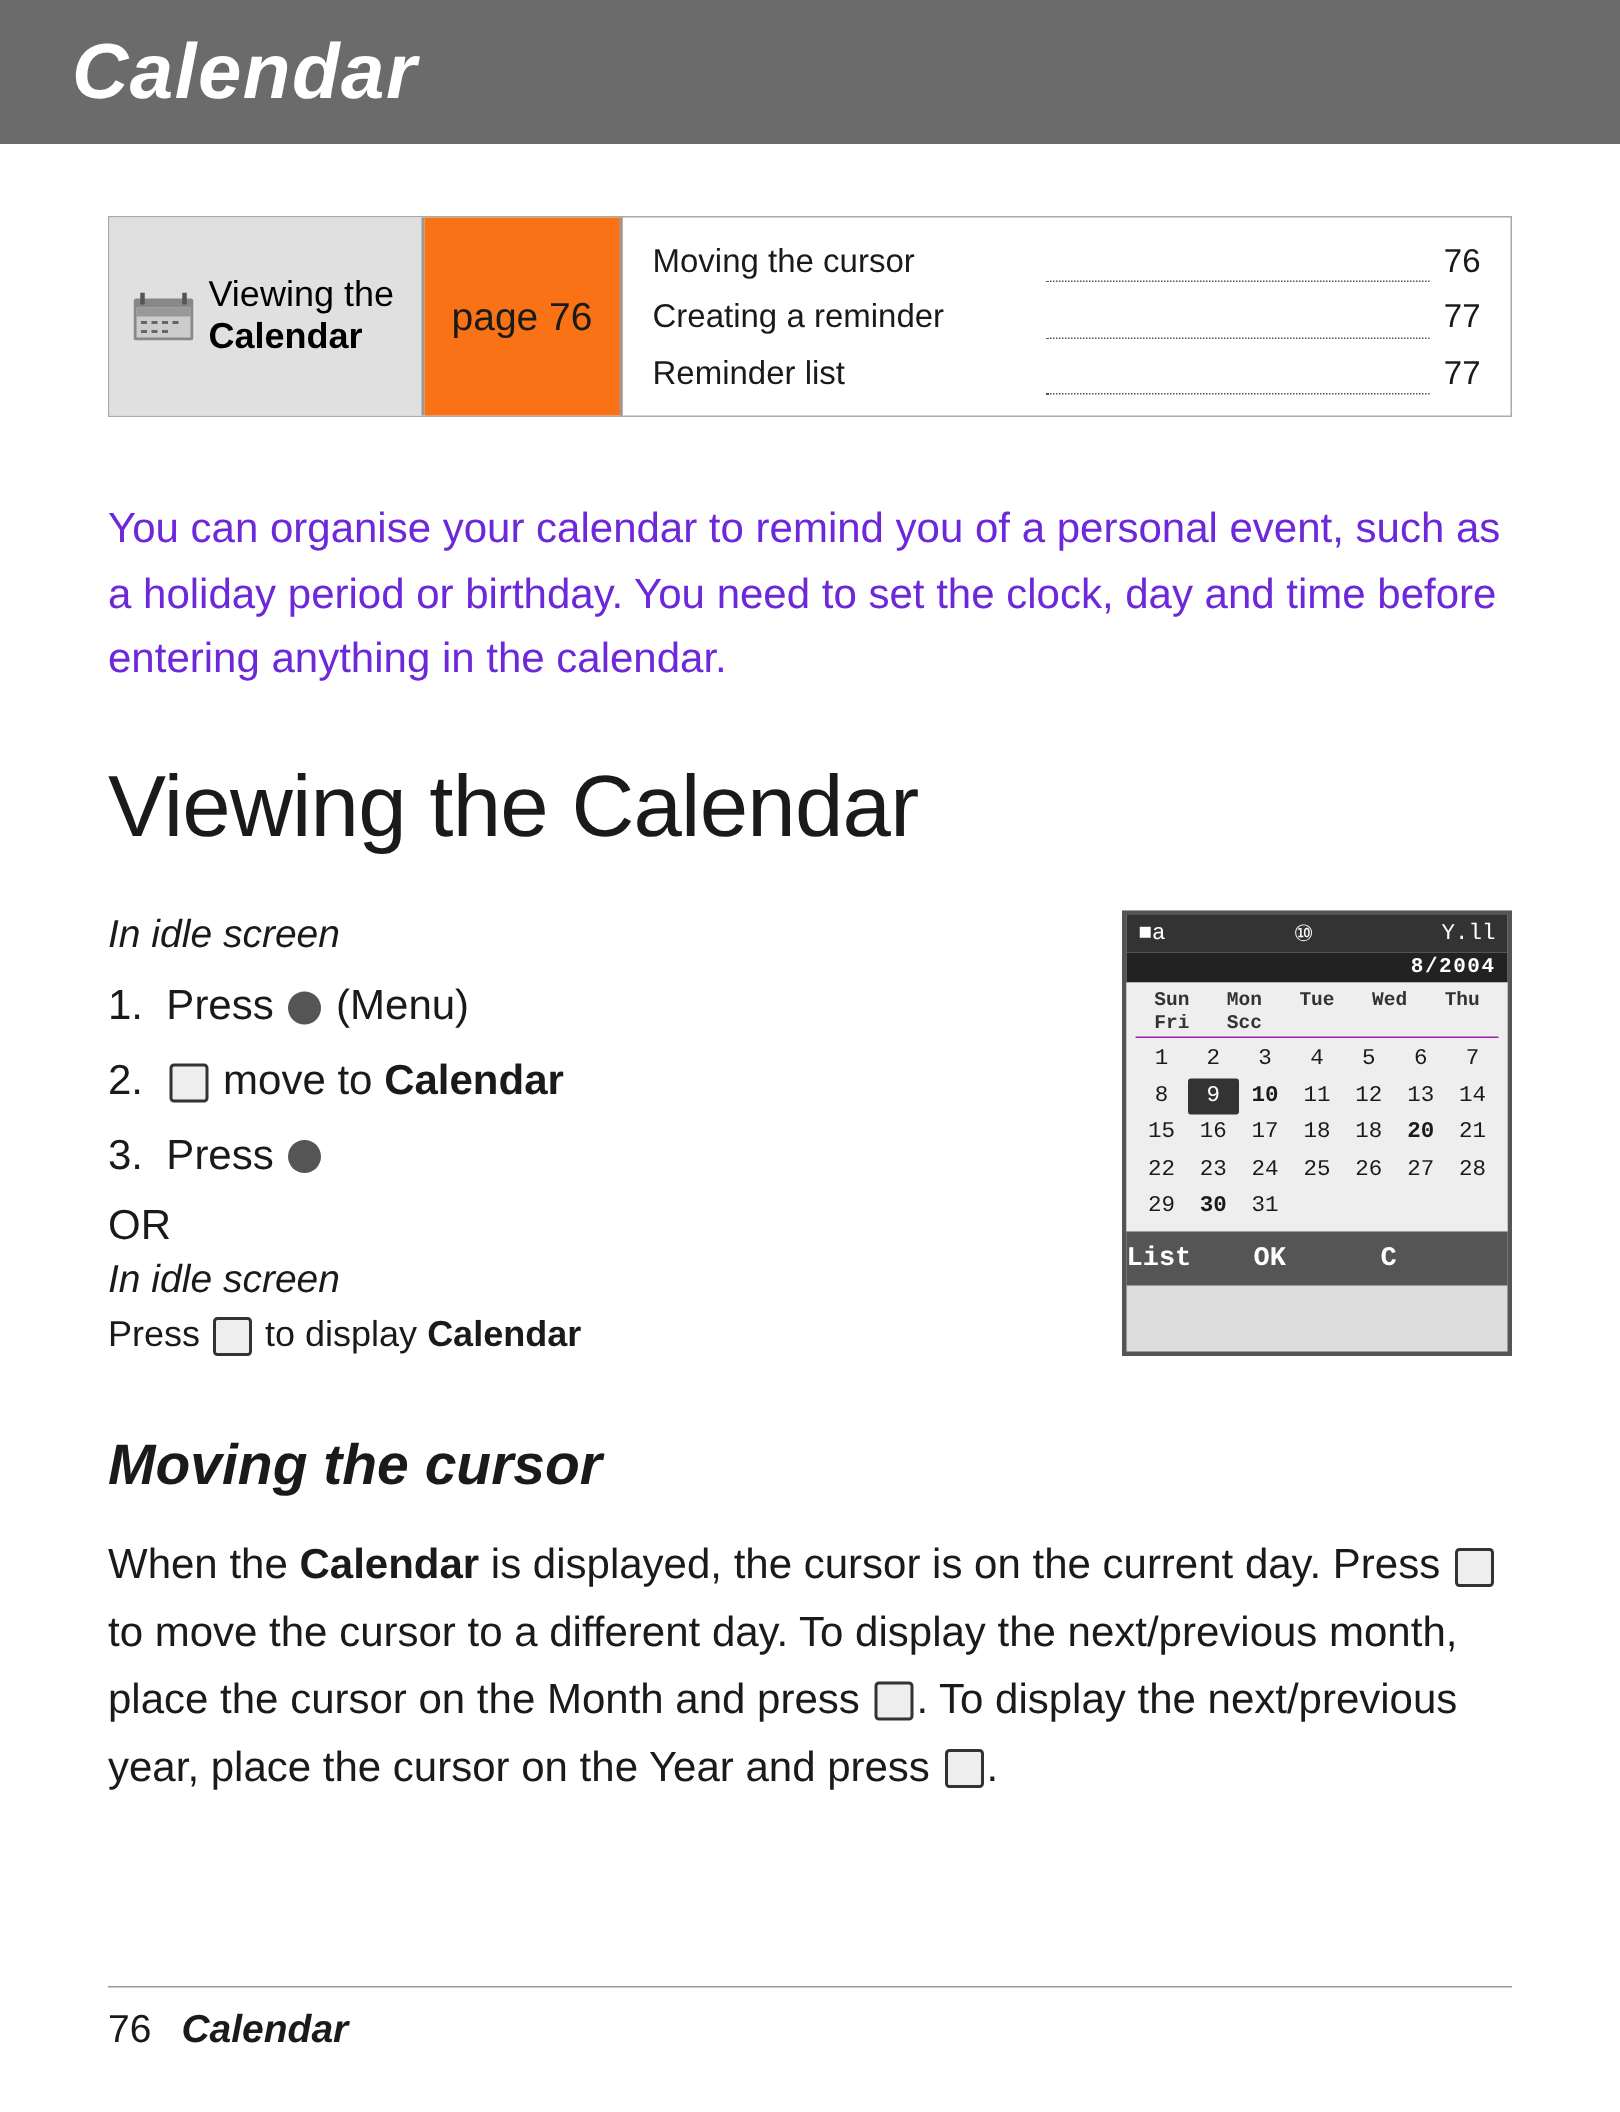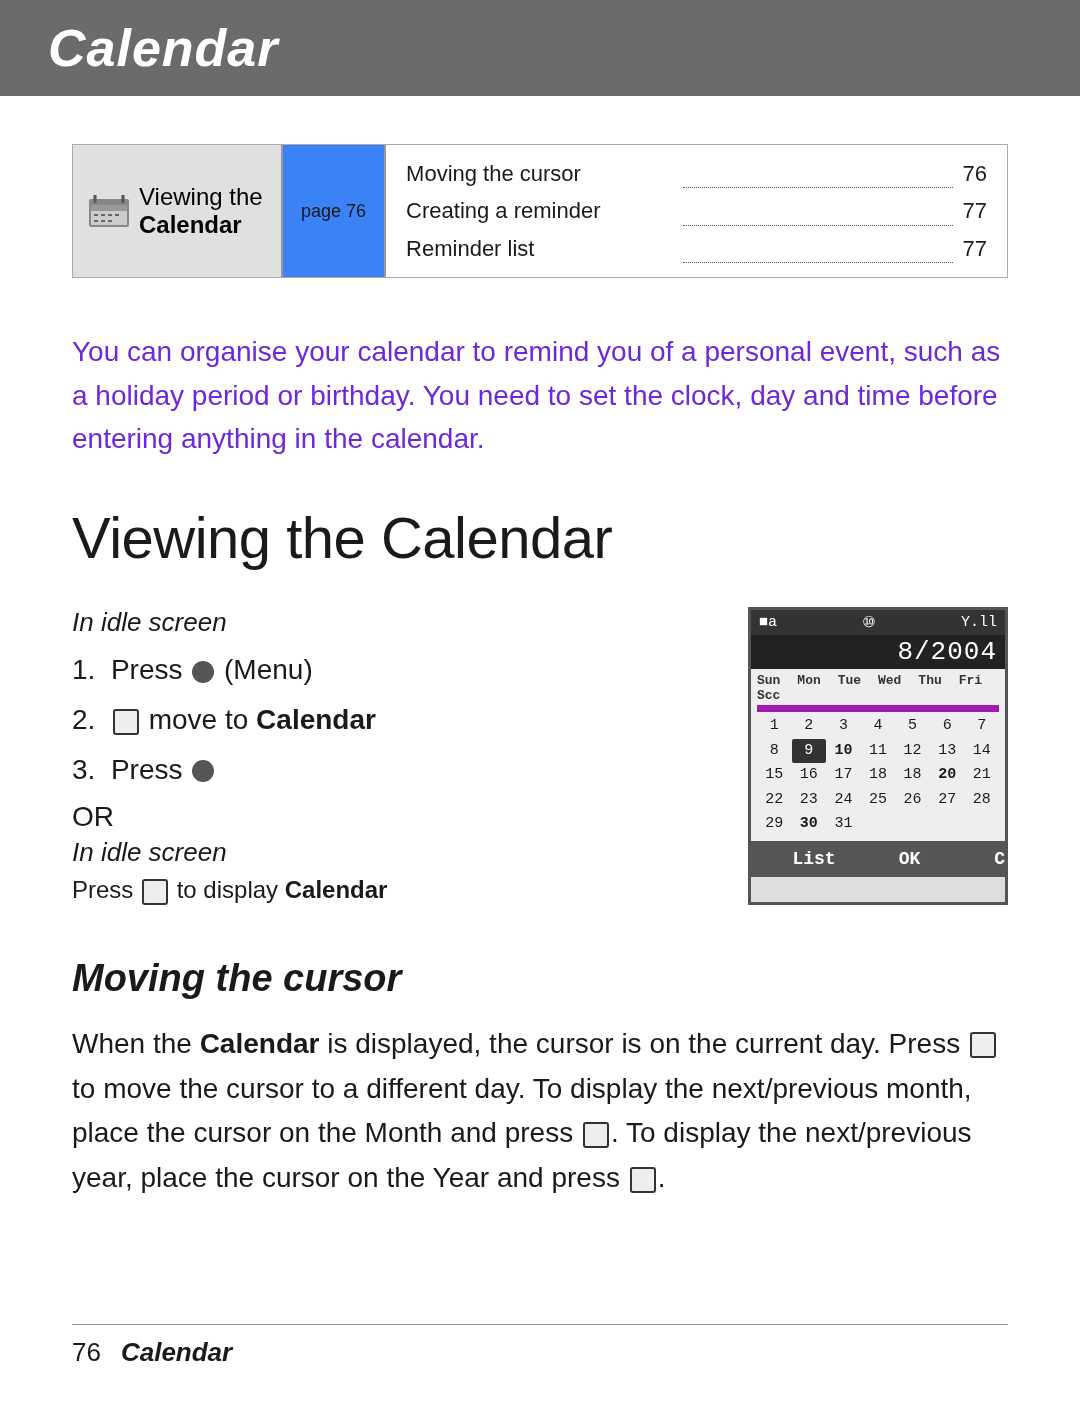--- a/index.html
+++ b/index.html
@@ -52,25 +52,25 @@
     }
 
     .toc-icon {
       width: 40px;
       height: 32px;
       margin-right: 10px;
       flex-shrink: 0;
     }
 
     .toc-page-box {
-      background: #3b82f6;
+      background: #f97316;
       display: flex;
       align-items: center;
       padding: 0 18px;
-      font-size: 18px;
+      font-size: 26px;
       border-right: 2px solid #999;
       white-space: nowrap;
       text-align: right;
     }
 
     .toc-items {
       flex: 1;
       padding: 10px 20px;
       font-size: 22px;
       line-height: 1.7;
@@ -172,37 +172,38 @@
       align-items: center;
       padding: 3px 8px;
       font-size: 15px;
     }
 
     .phone-date {
       background: #222;
       color: #fff;
       text-align: right;
       padding: 2px 8px;
-      font-size: 26px;
-      font-weight: 400;
+      font-size: 14px;
+      font-weight: 700;
       letter-spacing: 1px;
     }
 
     .phone-calendar-grid {
       background: #eee;
       padding: 4px 6px;
     }
 
     .phone-cal-header {
       display: grid;
-      grid-template-columns: repeat(6, 1fr);
+      grid-template-columns: repeat(5, 1fr);
       font-size: 13px;
       font-weight: bold;
+      text-align: center;
       color: #333;
-      border-bottom: 7px solid #a21caf;
+      border-bottom: 1px solid #a21caf;
       padding-bottom: 2px;
       margin-bottom: 2px;
     }
 
     .phone-cal-row {
       display: grid;
       grid-template-columns: repeat(7, 1fr);
       font-size: 15px;
       text-align: center;
       line-height: 1.5;
@@ -222,21 +223,21 @@
       font-weight: bold;
     }
 
     .phone-softkeys {
       background: #555;
       color: #fff;
       display: grid;
       grid-template-columns: 1fr 1fr 1fr;
       font-size: 18px;
       font-weight: bold;
-      text-align: right;
+      text-align: left;
       padding: 4px 0;
     }
 
     .phone-softkey {
       padding: 4px 0;
     }
 
     
     .subsection-heading {
       font-size: 38px;

